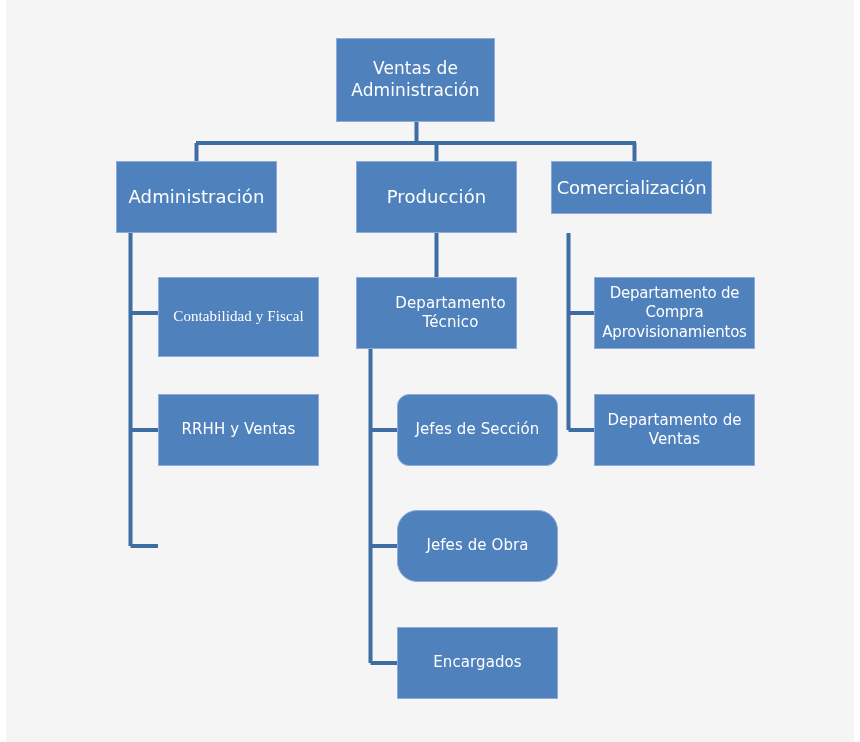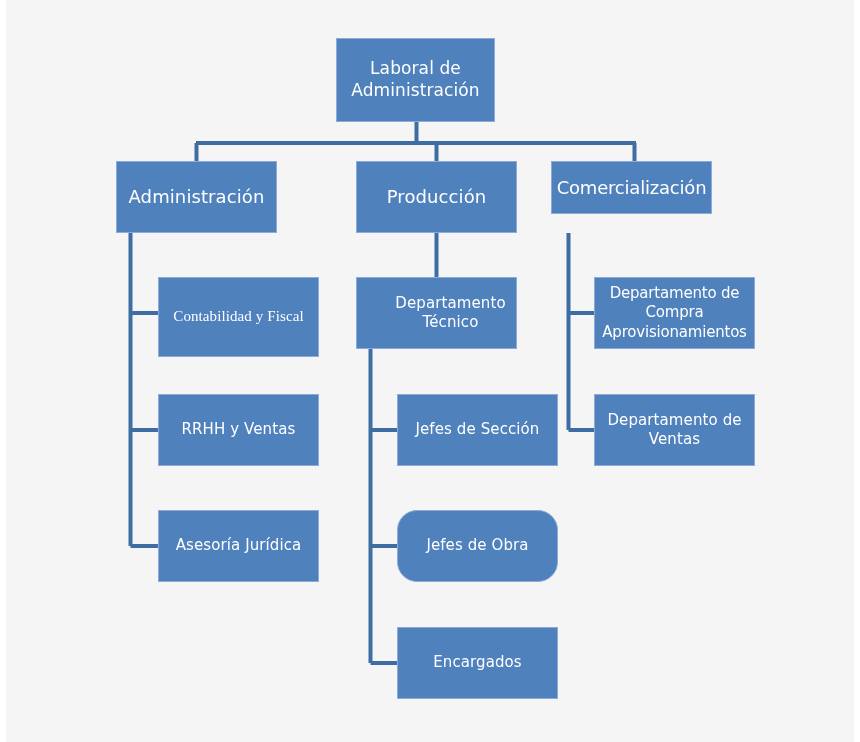--- a/index.html
+++ b/index.html
@@ -80,21 +80,21 @@
       <path d="M364.5 546 L391 546"></path>
       <path d="M364.5 663 L391 663"></path>
 
       <path d="M562.5 233 L562.5 430"></path>
       <path d="M562.5 313 L588 313"></path>
       <path d="M562.5 430 L588 430"></path>
     </g>
   </svg>
 
   <div class="node root" style="left:330px; top:38px; width:159px; height:84px;">
-    <span>Laboral de
+    <span>Ventas de
 Administración</span>
   </div>
 
   <div class="node level2" style="left:110px; top:161px; width:161px; height:72px;">
     <span>Administración</span>
   </div>
 
   <div class="node level2" style="left:350px; top:161px; width:161px; height:72px;">
     <span>Producción</span>
   </div>
@@ -104,30 +104,27 @@
   </div>
 
   <div class="node level3" style="left:152px; top:277px; width:161px; height:80px;font-family:Liberation Serif, serif;">
     <span>Contabilidad y Fiscal</span>
   </div>
 
   <div class="node level3" style="left:152px; top:394px; width:161px; height:72px;">
     <span>RRHH y Ventas</span>
   </div>
 
-  <div class="node level3" style="left:152px; top:510px; width:161px; height:72px;">
-    <span>Asesoría Jurídica</span>
-  </div>
 
   <div class="node level3" style="left:350px; top:277px; width:161px; height:72px;padding-left:32px;">
     <span>Departamento
 Técnico</span>
   </div>
 
-  <div class="node level4" style="left:391px; top:394px; width:161px; height:72px;">
+  <div class="node level4" style="left:391px; top:394px; width:161px; height:72px;border-radius:12px;">
     <span>Jefes de Sección</span>
   </div>
 
   <div class="node level4" style="left:391px; top:510px; width:161px; height:72px;border-radius:20px;">
     <span>Jefes de Obra</span>
   </div>
 
   <div class="node level4" style="left:391px; top:627px; width:161px; height:72px;align-items:center;">
     <span>Encargados</span>
   </div>

